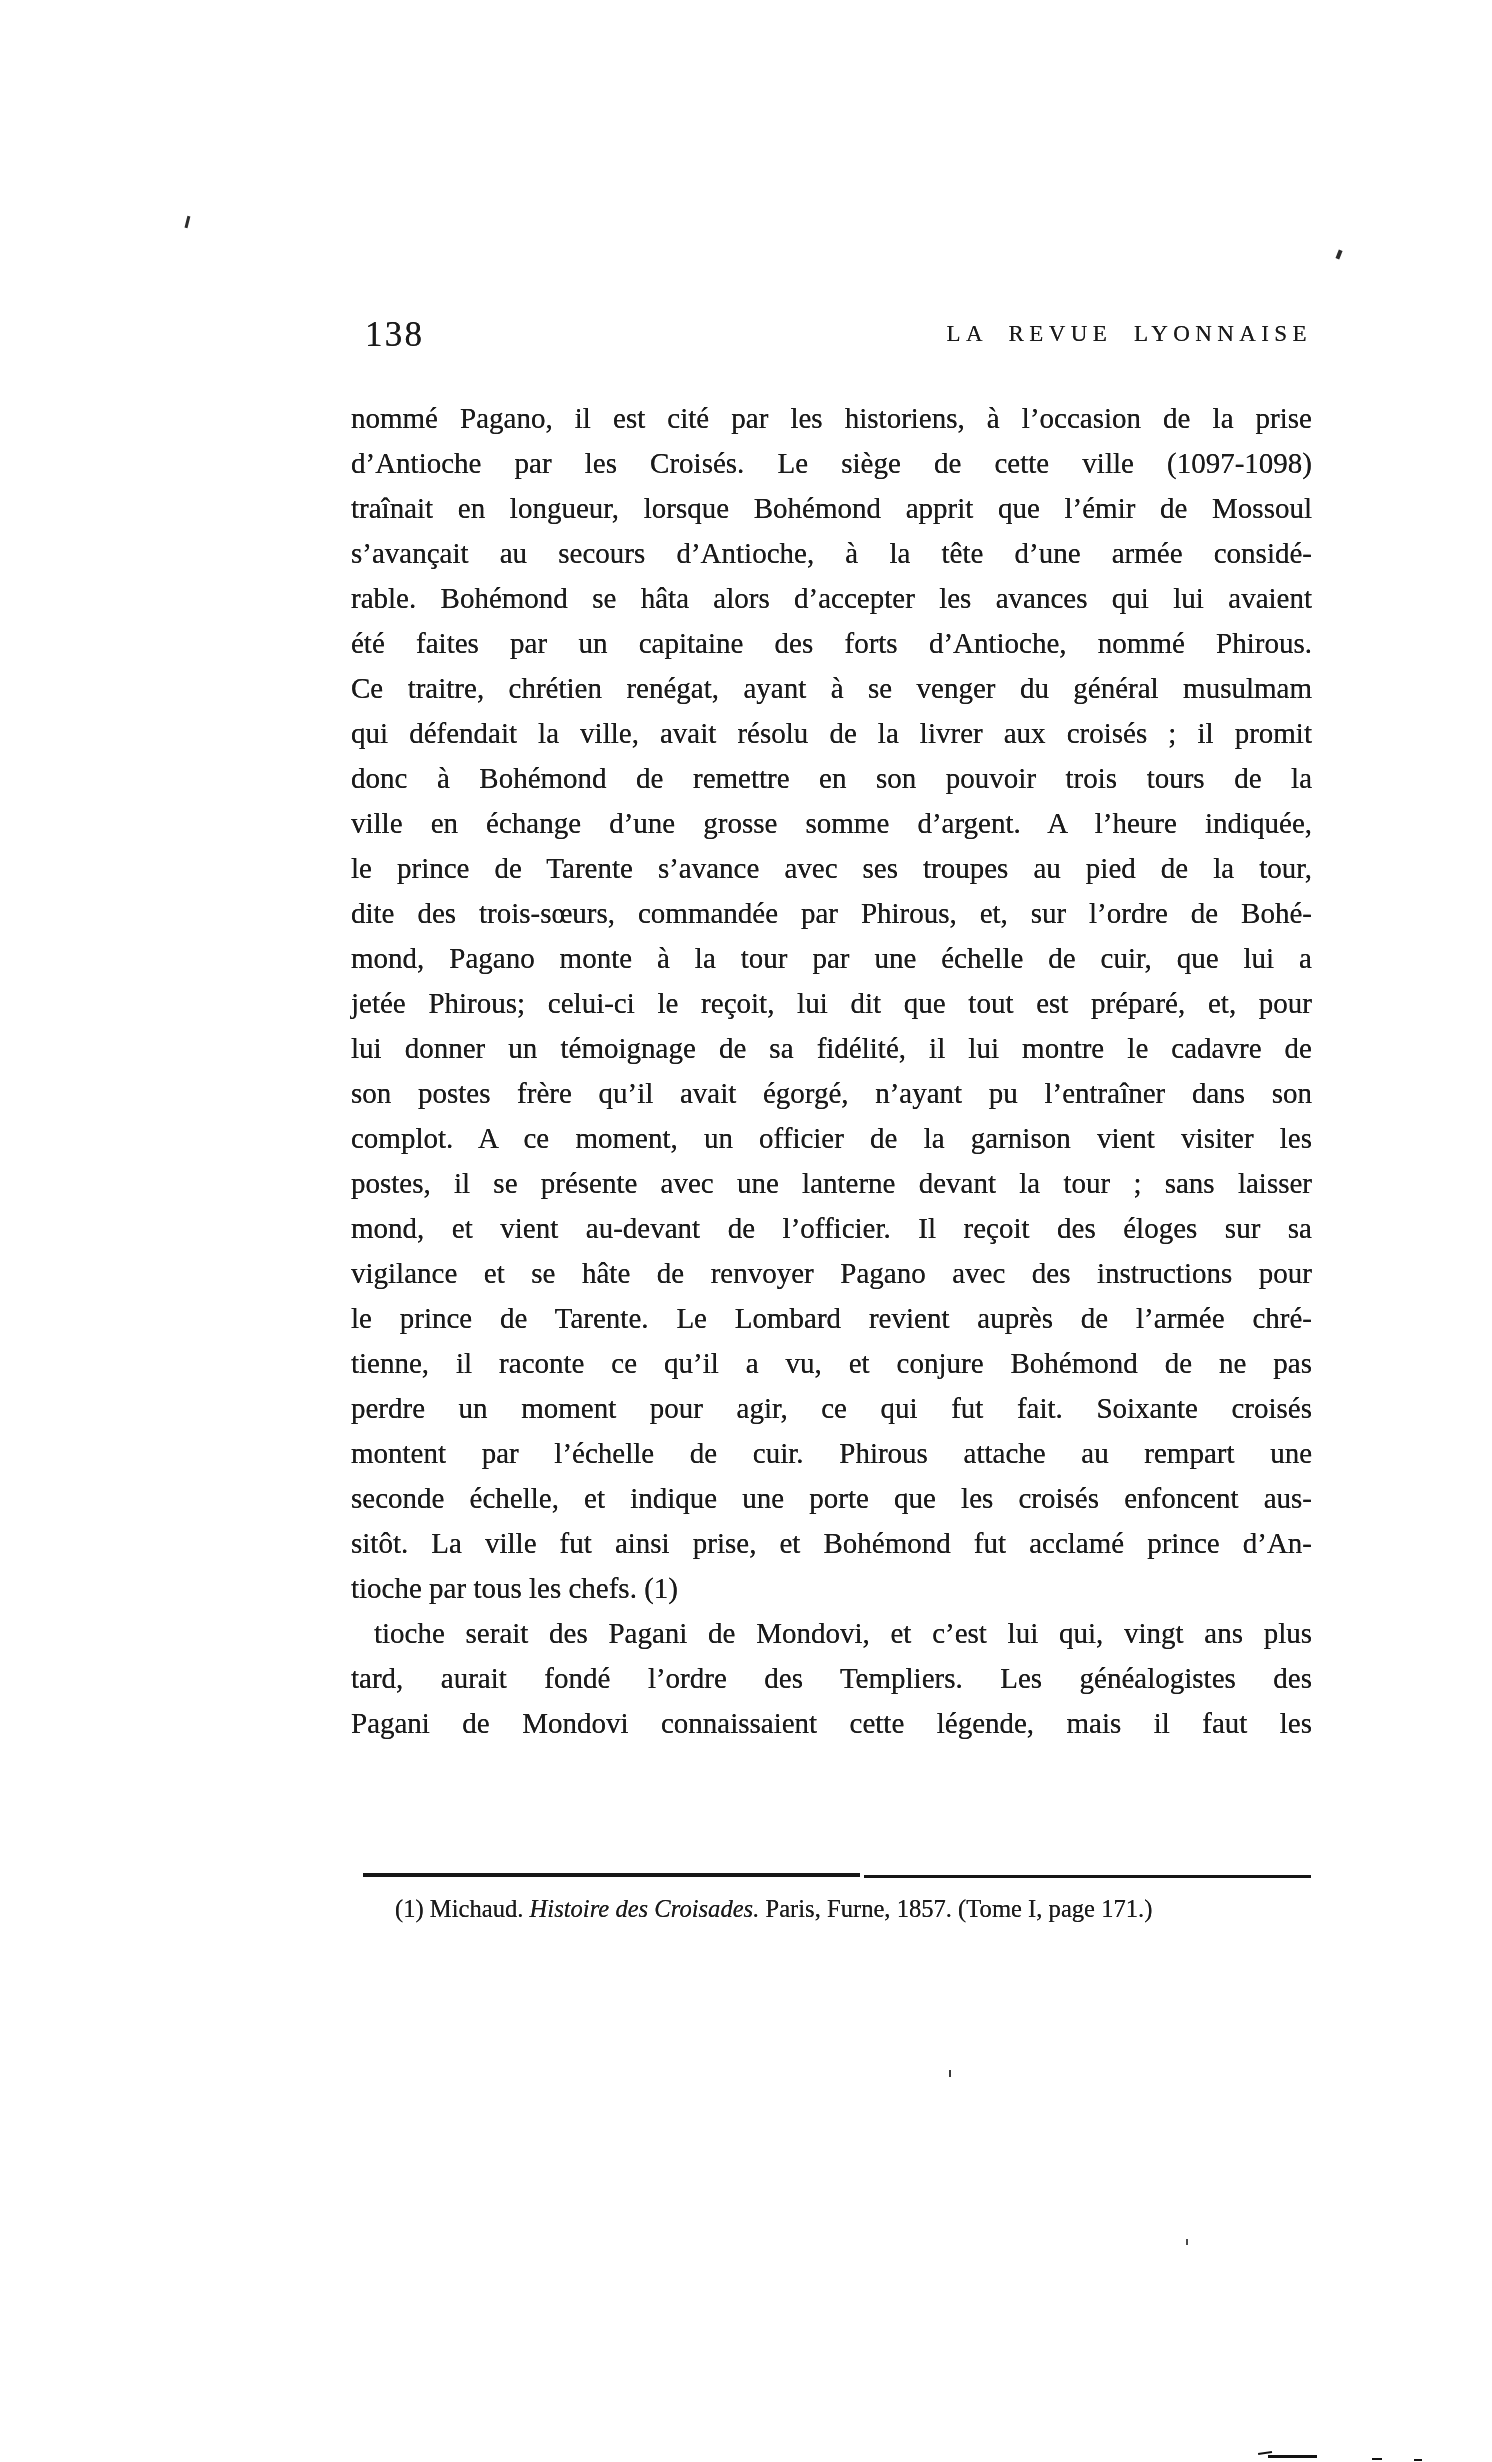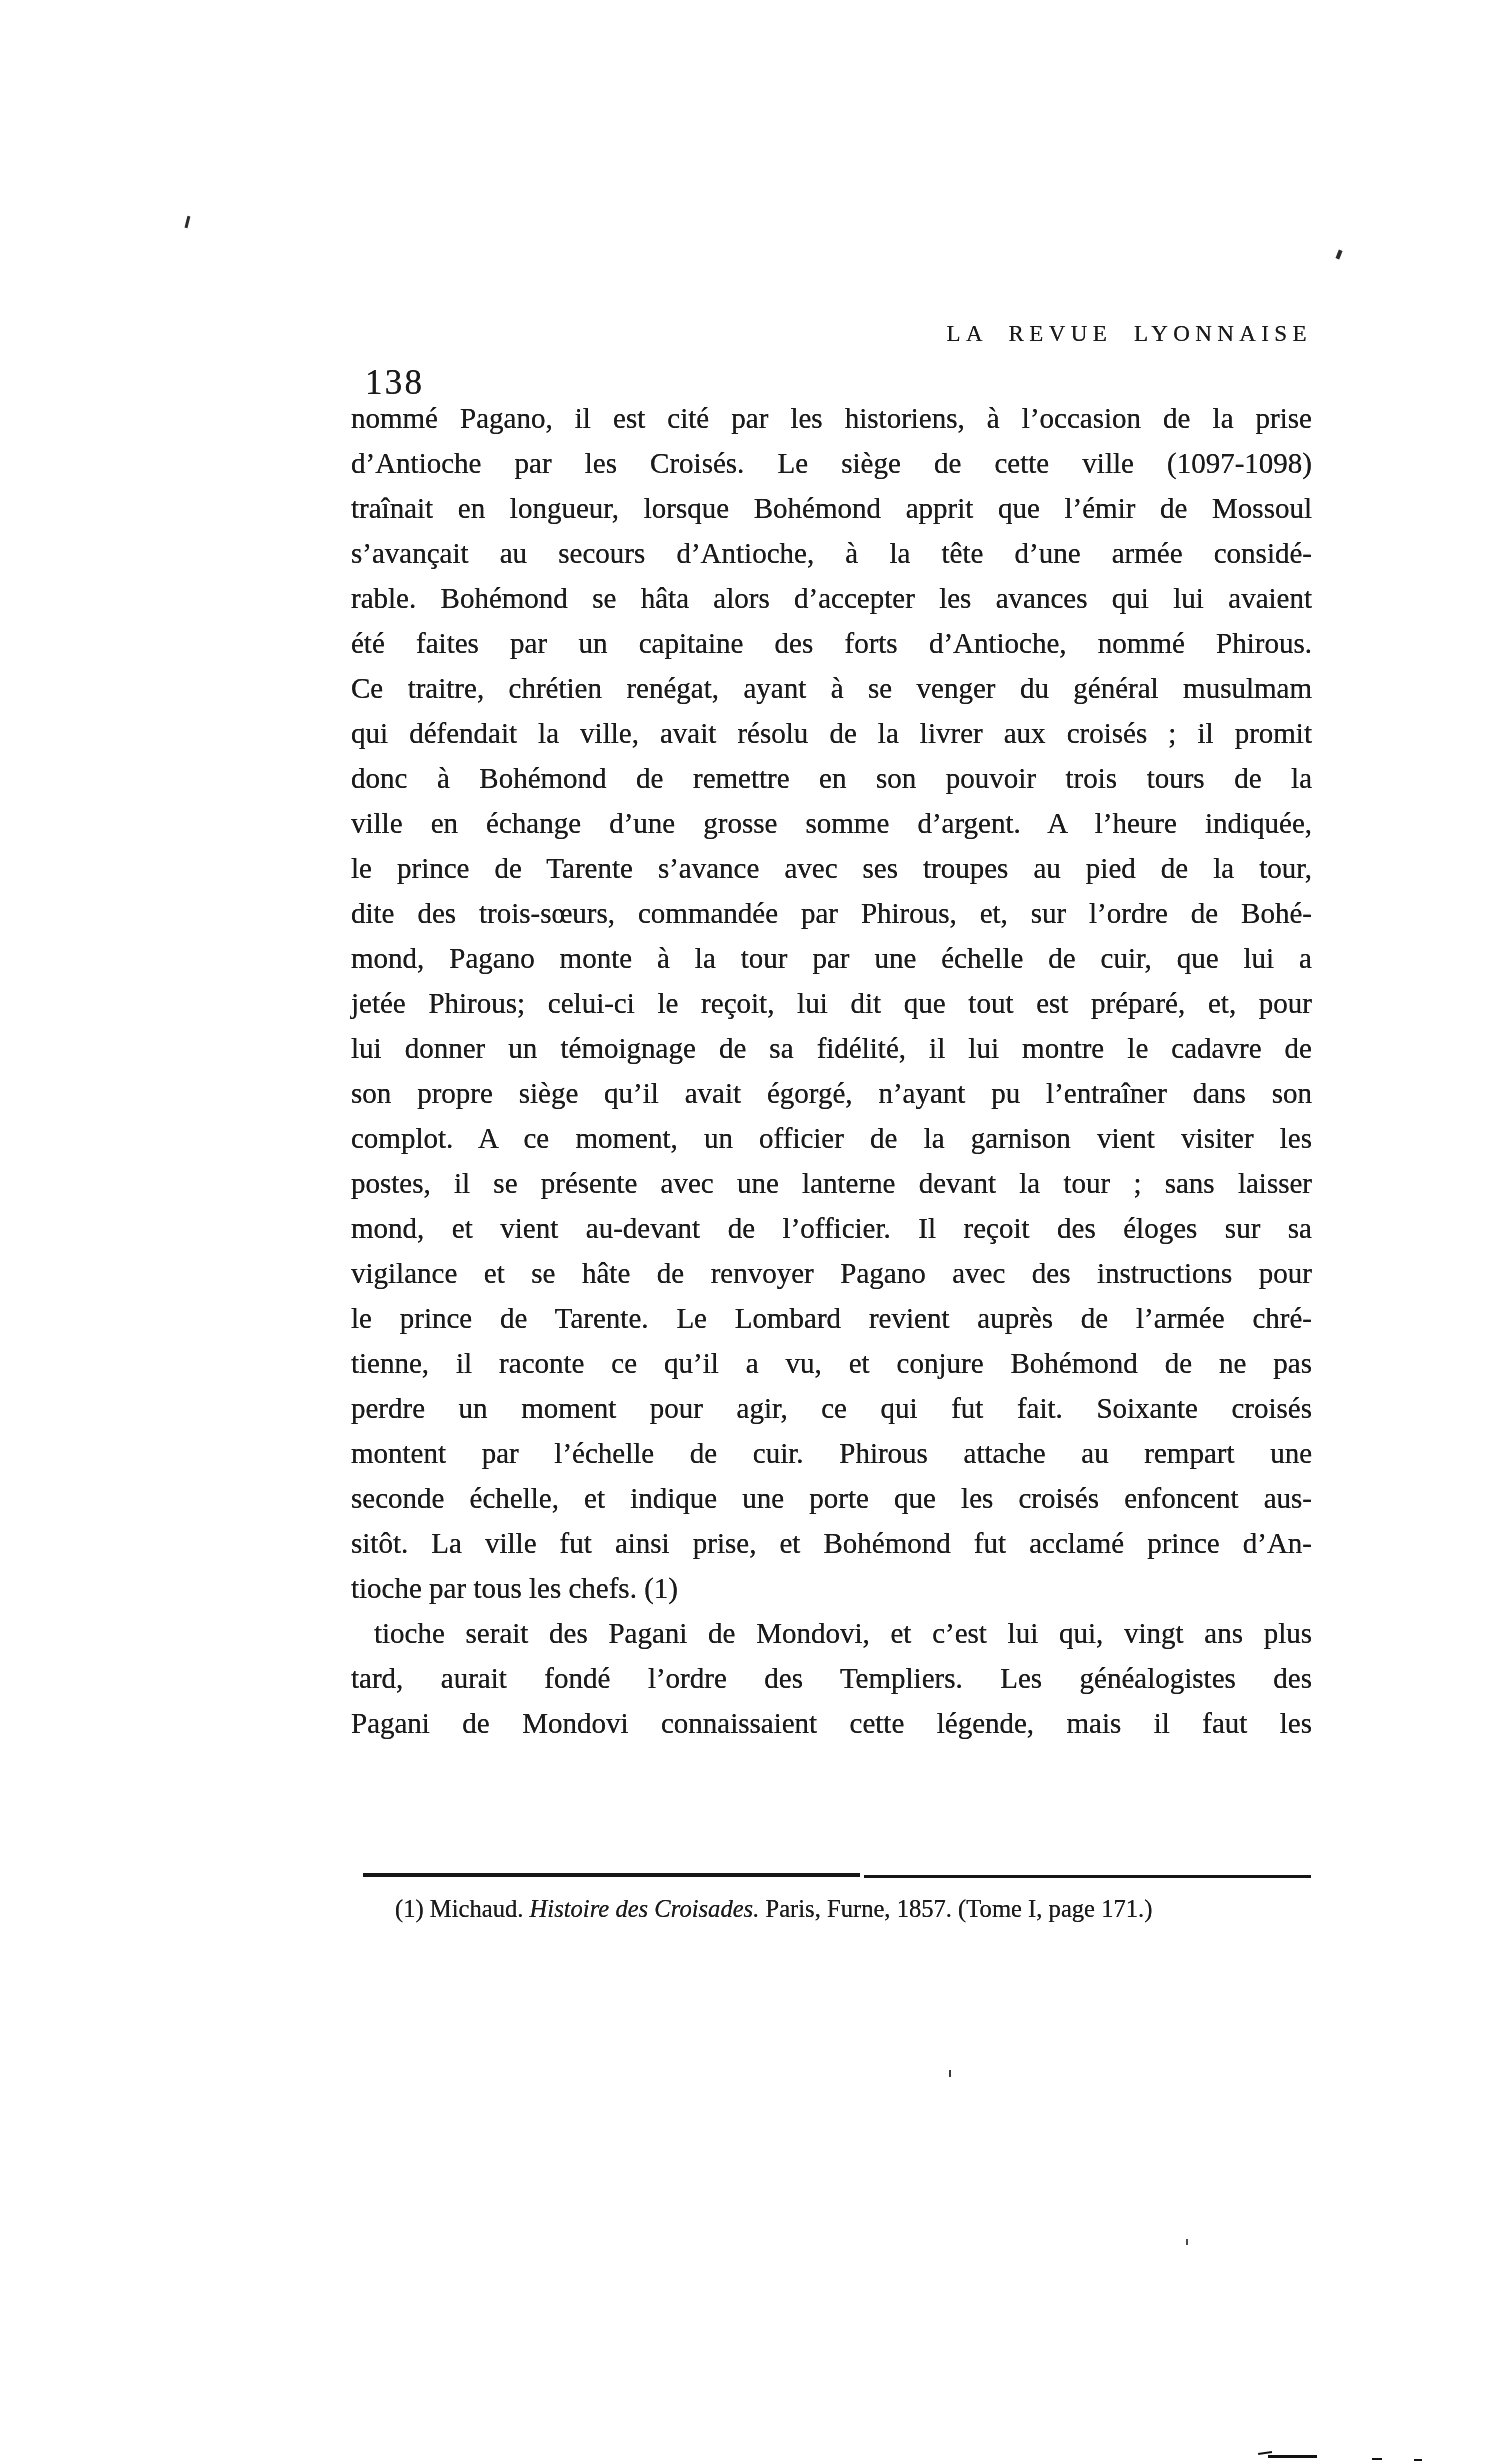--- a/index.html
+++ b/index.html
@@ -12,21 +12,20 @@
     color: #1b1b1b;
   }
   .page { position: absolute; inset: 0; }
 
   
   .page-header { position: absolute; left: 351px; top: 315px; width: 961px; height: 40px; }
   .page-number {
     position: absolute; left: 14px; top: 0;
     font-size: 35px; letter-spacing: 2.3px;
     text-shadow: 0 0 0.5px rgba(25,25,25,.9);
-    margin-top: 48px;
   }
   .journal-title {
     position: absolute; left: 0; right: 0; top: 6.1px;
     text-align: right;
     font-size: 23px; letter-spacing: 5.4px; word-spacing: 10.7px;
     text-shadow: 0 0 0.5px rgba(25,25,25,.9);
   }
 
   
   .text-block { position: absolute; left: 351px; top: 384px; width: 961px; margin-top: 12px; }
@@ -90,21 +89,21 @@
         <div class="line">été faites par un capitaine des forts d’Antioche, nommé Phirous.</div>
         <div class="line">Ce traitre, chrétien renégat, ayant à se venger du général musulmam</div>
         <div class="line">qui défendait la ville, avait résolu de la livrer aux croisés ; il promit</div>
         <div class="line">donc à Bohémond de remettre en son pouvoir trois tours de la</div>
         <div class="line">ville en échange d’une grosse somme d’argent. A l’heure indiquée,</div>
         <div class="line">le prince de Tarente s’avance avec ses troupes au pied de la tour,</div>
         <div class="line">dite des trois-sœurs, commandée par Phirous, et, sur l’ordre de Bohé-</div>
         <div class="line">mond, Pagano monte à la tour par une échelle de cuir, que lui a</div>
         <div class="line">jetée Phirous; celui-ci le reçoit, lui dit que tout est préparé, et, pour</div>
         <div class="line">lui donner un témoignage de sa fidélité, il lui montre le cadavre de</div>
-        <div class="line">son propre siège qu’il avait égorgé, n’ayant pu l’entraîner dans son</div>
+        <div class="line">son postes frère qu’il avait égorgé, n’ayant pu l’entraîner dans son</div>
         <div class="line">complot. A ce moment, un officier de la garnison vient visiter les</div>
         <div class="line">postes, il se présente avec une lanterne devant la tour ; sans laisser</div>
         <div class="line">mond, et vient au-devant de l’officier. Il reçoit des éloges sur sa</div>
         <div class="line">vigilance et se hâte de renvoyer Pagano avec des instructions pour</div>
         <div class="line">le prince de Tarente. Le Lombard revient auprès de l’armée chré-</div>
         <div class="line">tienne, il raconte ce qu’il a vu, et conjure Bohémond de ne pas</div>
         <div class="line">perdre un moment pour agir, ce qui fut fait. Soixante croisés</div>
         <div class="line">montent par l’échelle de cuir. Phirous attache au rempart une</div>
         <div class="line">seconde échelle, et indique une porte que les croisés enfoncent aus-</div>
         <div class="line">sitôt. La ville fut ainsi prise, et Bohémond fut acclamé prince d’An-</div>

